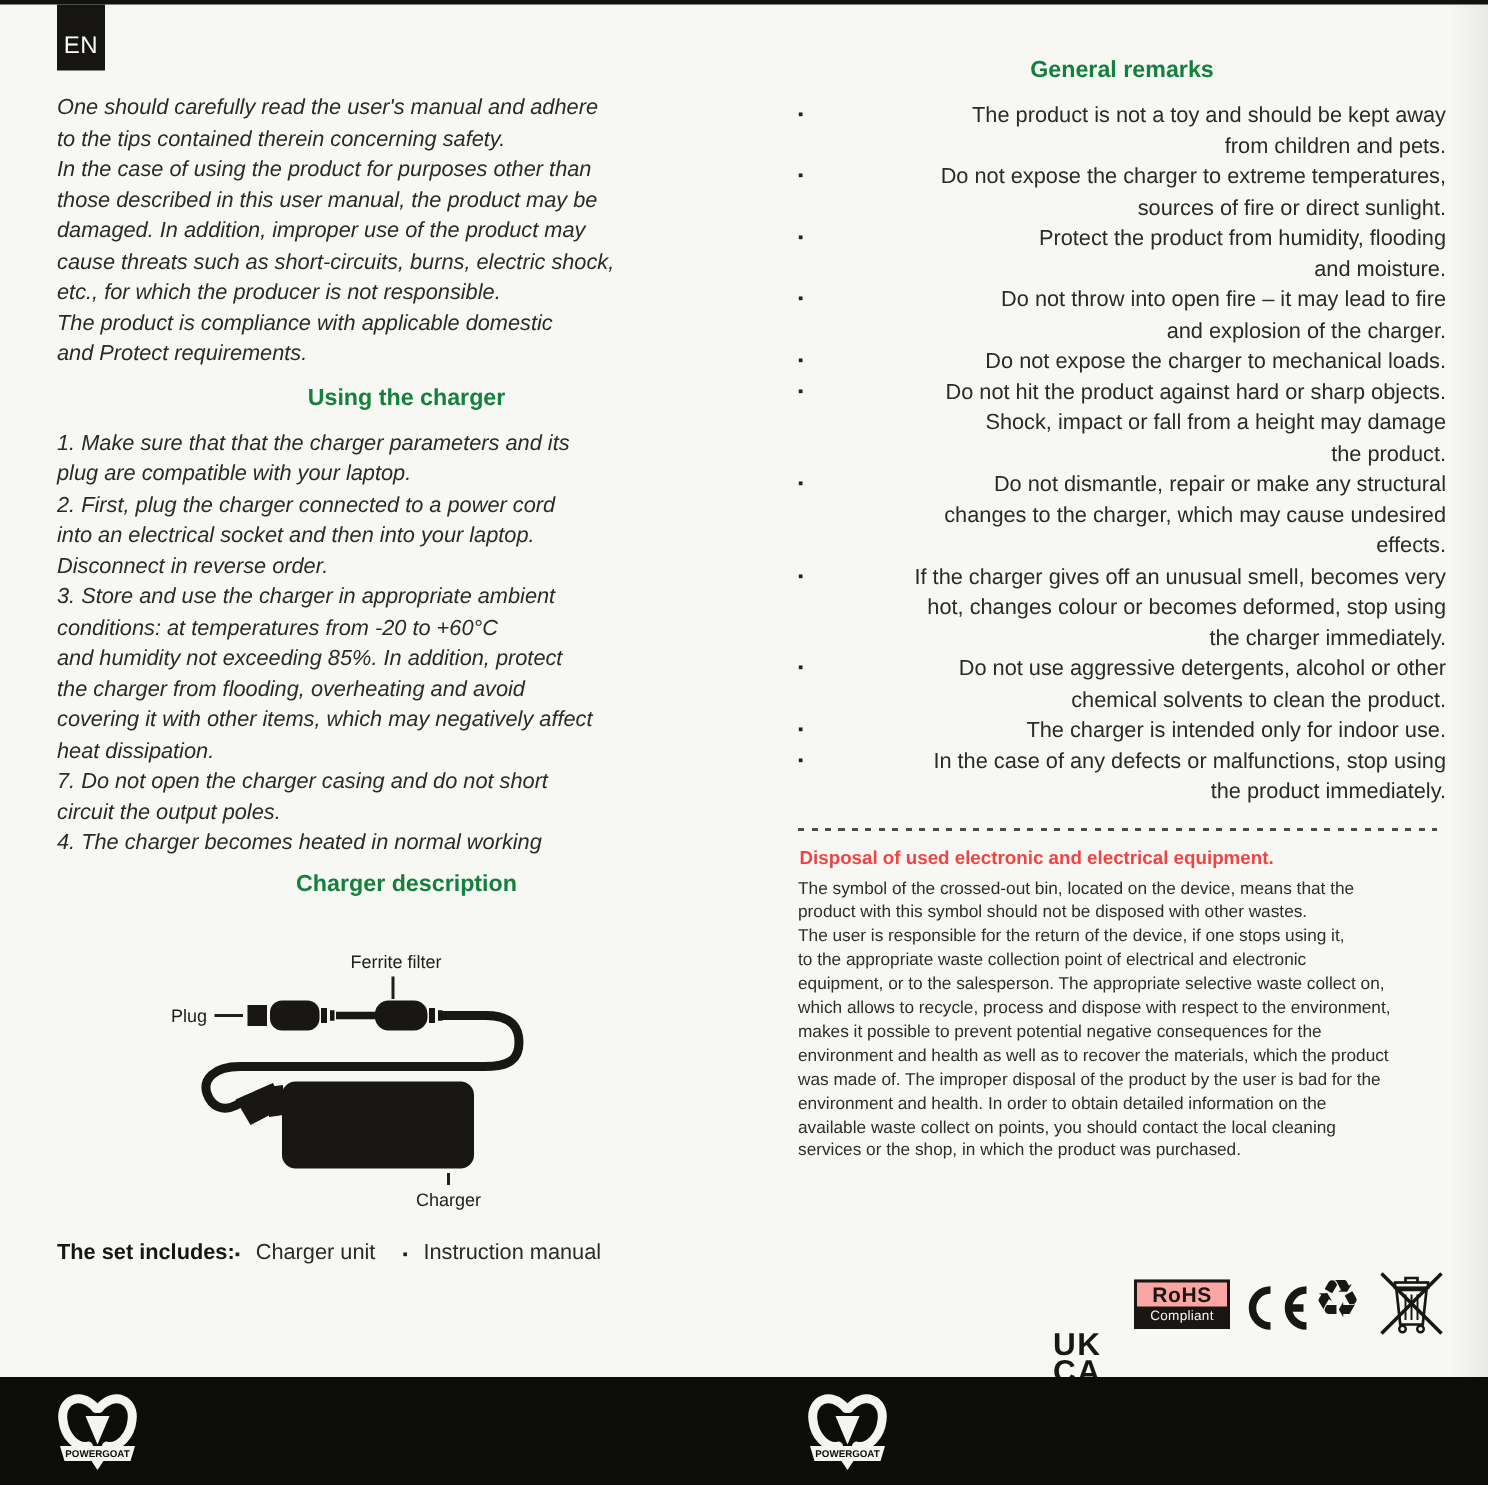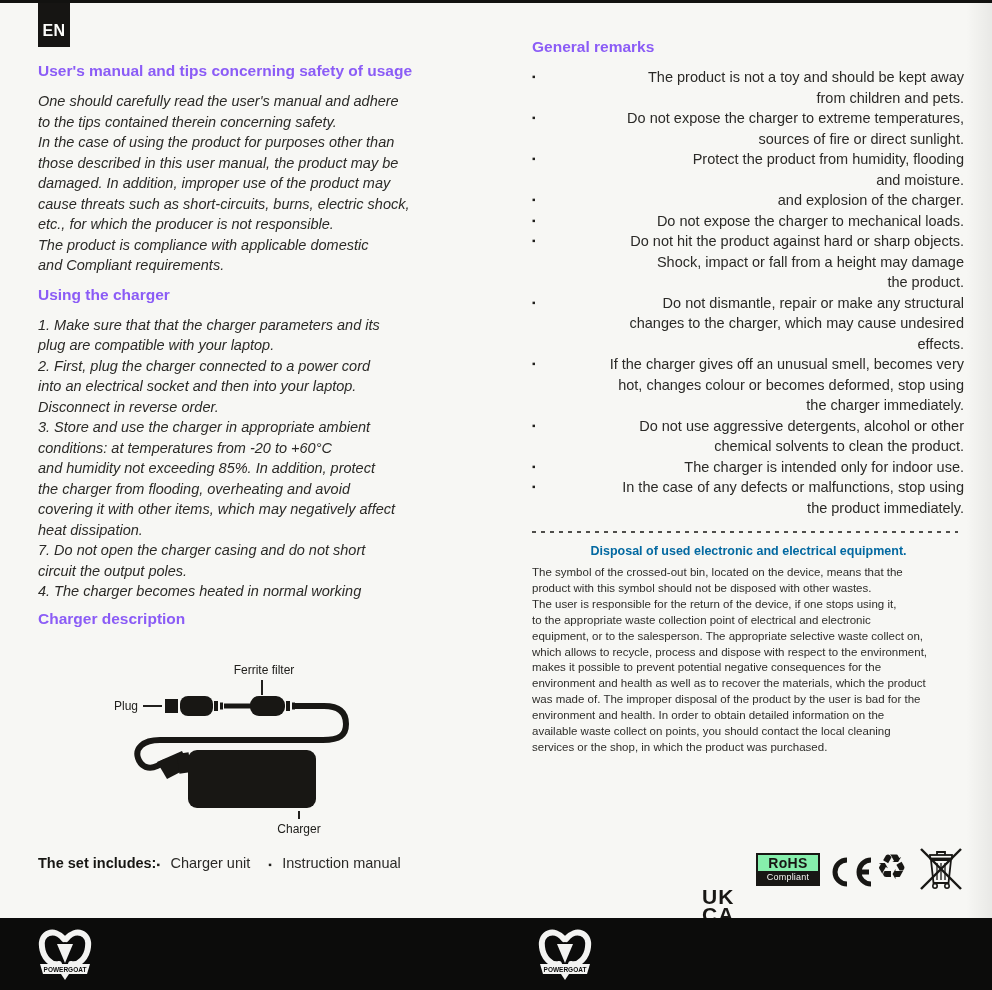--- a/index.html
+++ b/index.html
@@ -8,53 +8,53 @@
     background:#f7f7f4;color:#2b2a27;
     font-family:"Liberation Sans", sans-serif;
   }
   .abs{position:absolute;}
   
   .top-strip{left:0;top:0;width:992px;height:3px;background:#121210;}
   .edge-shade{right:0;top:0;width:26px;height:918px;
     background:linear-gradient(to right, rgba(0,0,0,0), rgba(0,0,0,0.06));}
   
   .en-badge{left:38px;top:3px;width:32px;height:44px;background:#161513;
-    color:#fdfdfb;font-weight:bold;font-size:16px;display:flex;
+    color:#fdfdfb;font-weight:normal;font-size:16px;display:flex;
     align-items:flex-end;justify-content:center;padding-bottom:7px;box-sizing:border-box;
     letter-spacing:.3px;}
   
   #left-col{left:38px;top:62px;width:466px;}
   #right-col{left:532px;top:38px;width:432px;}
-  .h{font-size:15.5px;font-weight:bold;color:#8b5cf6;margin:0 0 11px 0;white-space:nowrap;}
+  .h{font-size:15.5px;font-weight:bold;color:#15803d;margin:0 0 11px 0;white-space:nowrap;text-align:center;}
   .para{font-size:14.5px;line-height:20.5px;margin:0;font-style:italic;}
   .tline{white-space:nowrap;}
   .sec-gap{height:10px;}
   
   ul.bullets{list-style:none;margin:0;padding:0;font-size:14.5px;line-height:20.5px;}
   li.bullet{display:flex;align-items:flex-start;}
   .bmark{width:16px;flex:0 0 16px;font-size:10px;line-height:20.5px;color:#22211e;}
   .btext{flex:1;text-align:right;}
   .btext div{white-space:nowrap;}
   
   .dashes{margin-top:13px;height:2px;width:426px;
     background:repeating-linear-gradient(to right,#4e4d4a 0 4px,transparent 4px 9px);}
-  .disposal-h{font-size:12.5px;font-weight:bold;color:#0369a1;margin:11px 0 7px 1px;white-space:nowrap;text-align:center;}
+  .disposal-h{font-size:12.5px;font-weight:bold;color:#ef4444;margin:11px 0 7px 1px;white-space:nowrap;}
   .small-para{font-size:11.5px;line-height:15.9px;color:#2e2d2a;}
   
   .set-line{margin-top:9px;font-size:14.5px;display:flex;align-items:baseline;white-space:nowrap;}
   .set-label{font-weight:bold;color:#171613;}
   .set-item{margin-right:14px;}
   .set-item .bmark{display:inline-block;width:14px;font-size:10px;}
   
   .diagram{margin-top:11px;}
   .diagram text{font-family:"Liberation Sans",sans-serif;font-size:12px;fill:#21201d;}
   
   .ukca{left:702px;top:888px;font-weight:800;font-size:21px;line-height:18px;
     letter-spacing:1px;color:#181714;text-align:center;}
-  .rohs{left:756px;top:853px;width:60px;border:2px solid #181714;text-align:center;background:#86efac;}
+  .rohs{left:756px;top:853px;width:60px;border:2px solid #181714;text-align:center;background:#fca5a5;}
   .rohs-top{font-size:14px;font-weight:bold;color:#181714;letter-spacing:.4px;padding:0 2px;}
   .rohs-bottom{background:#181714;color:#f7f7f4;font-size:9px;padding:1px 2px 2px 2px;letter-spacing:.2px;}
   .ce-mark{left:828px;top:856px;}
   .recycle{left:876px;top:848px;font-size:35px;line-height:38px;color:#181714;}
   .weee{left:918px;top:847px;}
   
   .footer-bar{left:0;top:918px;width:992px;height:72px;background:#0c0c0b;}
   .goat{position:absolute;top:8px;width:62px;height:56px;}
   .goat text{font-family:"Liberation Sans",sans-serif;font-weight:bold;font-size:6.5px;fill:#0c0c0b;}
   .goat-1{left:34px;}
@@ -65,32 +65,31 @@
 
 <div class="abs top-strip"></div>
 <div class="abs edge-shade"></div>
 
 <div class="abs en-badge">
   <span>EN</span>
 </div>
 
 <div class="abs" id="left-col">
 
-  <div class="h">User's manual and tips concerning safety of usage</div>
   <div class="para">
 
   <div class="tline">One should carefully read the user's manual and adhere</div>
       <div class="tline">to the tips contained therein concerning safety.</div>
       <div class="tline">In the case of using the product for purposes other than</div>
       <div class="tline">those described in this user manual, the product may be</div>
       <div class="tline">damaged. In addition, improper use of the product may</div>
       <div class="tline">cause threats such as short-circuits, burns, electric shock,</div>
       <div class="tline">etc., for which the producer is not responsible.</div>
       <div class="tline">The product is compliance with applicable domestic</div>
-      <div class="tline">and Compliant requirements.</div>
+      <div class="tline">and Protect requirements.</div>
     </div>
 
   <div class="sec-gap"></div>
   <div class="h">Using the charger</div>
   <div class="para">
 
   <div class="tline">1. Make sure that that the charger parameters and its</div>
       <div class="tline">plug are compatible with your laptop.</div>
       <div class="tline">2. First, plug the charger connected to a power cord</div>
       <div class="tline">into an electrical socket and then into your laptop.</div>
@@ -177,20 +176,21 @@
         <span class="bmark">▪</span>
         <span class="btext">
           <div>Protect the product from humidity, flooding</div>
           <div>and moisture.</div>
         </span>
       </li>
 
       <li class="bullet">
         <span class="bmark">▪</span>
         <span class="btext">
+          <div>Do not throw into open fire – it may lead to fire</div>
           <div>and explosion of the charger.</div>
         </span>
       </li>
 
       <li class="bullet">
         <span class="bmark">▪</span>
         <span class="btext">
           <div>Do not expose the charger to mechanical loads.</div>
         </span>
       </li>

